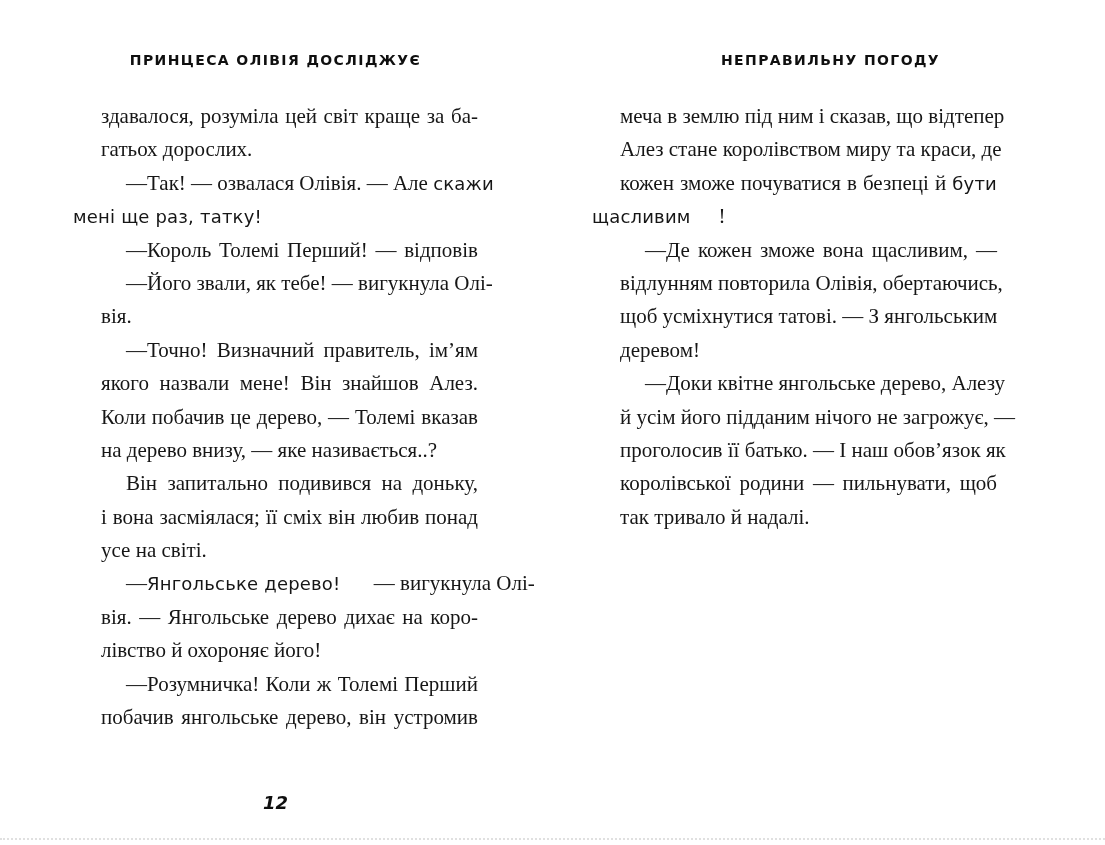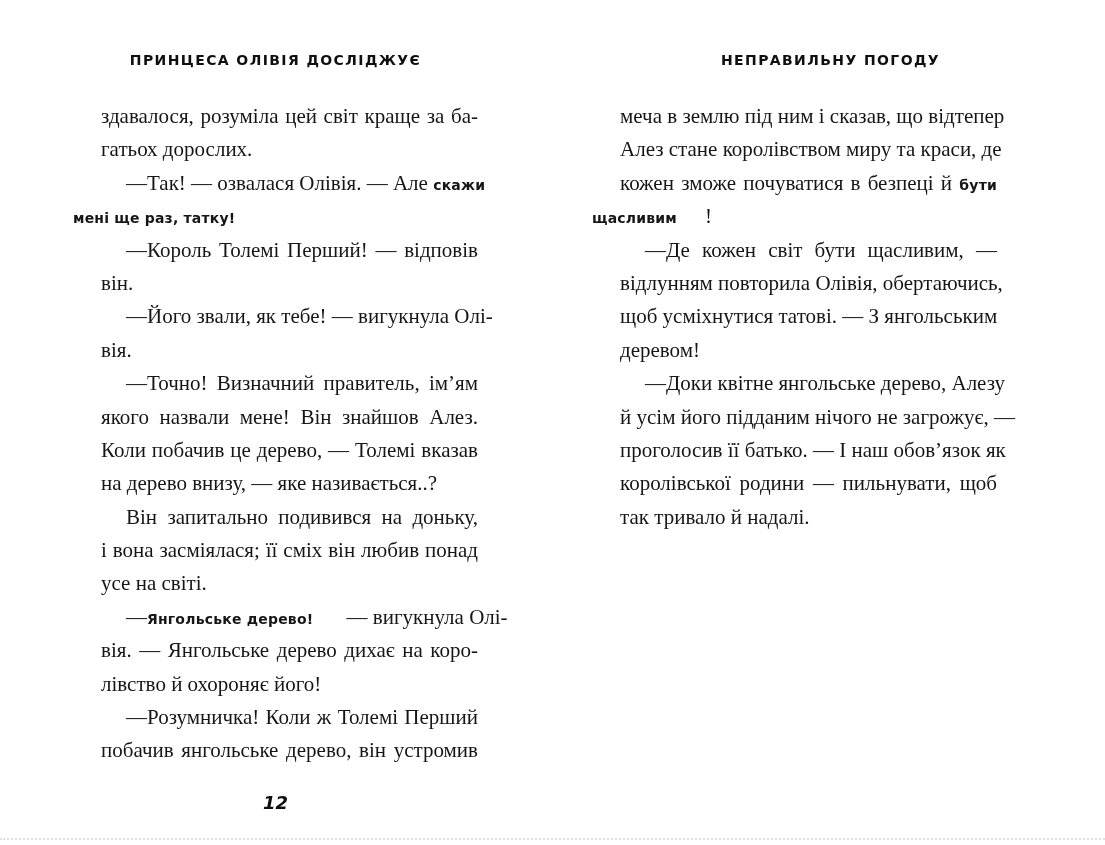--- a/index.html
+++ b/index.html
@@ -46,22 +46,22 @@
     text-align: justify;
     text-align-last: justify;
     white-space: nowrap;
     color: var(--text);
   }
   .line.last { text-align-last: left; }
   .line.indent { text-indent: 25px; }
   .seg-serif { font-family: "Liberation Serif", serif; margin-left: 28px; }
   .seg-display {
     font-family: "DejaVu Sans", sans-serif;
-    font-weight: 700;
-    font-size: 14px;
+    font-weight: 400;
+    font-size: 18px;
     letter-spacing: 0.2px;
   }
   .page-number {
     position: absolute;
     left: 73px;
     top: 792px;
     width: 405px;
     text-align: center;
     font-family: "DejaVu Sans", sans-serif;
     font-weight: 800;
@@ -86,21 +86,20 @@
   <div class="running-header left">ПРИНЦЕСА ОЛІВІЯ ДОСЛІДЖУЄ</div>
 
   <div class="running-header right">НЕПРАВИЛЬНУ ПОГОДУ</div>
 
   <div class="lines left">
       <div class="line"><span class="seg-serif">здавалося, розуміла цей світ краще за ба-</span></div>
       <div class="line last"><span class="seg-serif">гатьох дорослих.</span></div>
       <div class="line indent"><span class="seg-serif">—Так! — озвалася Олівія. — Але </span><span class="seg-display">скажи</span></div>
       <div class="line last"><span class="seg-display">мені ще раз, татку!</span></div>
       <div class="line indent"><span class="seg-serif">—Король Толемі Перший! — відповів</span></div>
-      <div class="line last"><span class="seg-serif">він.</span></div>
       <div class="line indent"><span class="seg-serif">—Його звали, як тебе! — вигукнула Олі-</span></div>
       <div class="line last"><span class="seg-serif">вія.</span></div>
       <div class="line indent"><span class="seg-serif">—Точно! Визначний правитель, ім’ям</span></div>
       <div class="line"><span class="seg-serif">якого назвали мене! Він знайшов Алез.</span></div>
       <div class="line"><span class="seg-serif">Коли побачив це дерево, — Толемі вказав</span></div>
       <div class="line last"><span class="seg-serif">на дерево внизу, — яке називається..?</span></div>
       <div class="line indent"><span class="seg-serif">Він запитально подивився на доньку,</span></div>
       <div class="line"><span class="seg-serif">і вона засміялася; її сміх він любив понад</span></div>
       <div class="line last"><span class="seg-serif">усе на світі.</span></div>
       <div class="line indent"><span class="seg-serif">—</span><span class="seg-display">Янгольське дерево!</span><span class="seg-serif"> — вигукнула Олі-</span></div>
@@ -108,21 +107,21 @@
       <div class="line last"><span class="seg-serif">лівство й охороняє його!</span></div>
       <div class="line indent"><span class="seg-serif">—Розумничка! Коли ж Толемі Перший</span></div>
       <div class="line"><span class="seg-serif">побачив янгольське дерево, він устромив</span></div>
     </div>
 
   <div class="lines right">
       <div class="line"><span class="seg-serif">меча в землю під ним і сказав, що відтепер</span></div>
       <div class="line"><span class="seg-serif">Алез стане королівством миру та краси, де</span></div>
       <div class="line"><span class="seg-serif">кожен зможе почуватися в безпеці й </span><span class="seg-display">бути</span></div>
       <div class="line last"><span class="seg-display">щасливим</span><span class="seg-serif">!</span></div>
-      <div class="line indent"><span class="seg-serif">—Де кожен світ бути щасливим, —</span></div>
+      <div class="line indent"><span class="seg-serif">—Де кожен зможе вона щасливим, —</span></div>
       <div class="line"><span class="seg-serif">відлунням повторила Олівія, обертаючись,</span></div>
       <div class="line"><span class="seg-serif">щоб усміхнутися татові. — З янгольським</span></div>
       <div class="line last"><span class="seg-serif">деревом!</span></div>
       <div class="line indent"><span class="seg-serif">—Доки квітне янгольське дерево, Алезу</span></div>
       <div class="line"><span class="seg-serif">й усім його підданим нічого не загрожує, —</span></div>
       <div class="line"><span class="seg-serif">проголосив її батько. — І наш обов’язок як</span></div>
       <div class="line"><span class="seg-serif">королівської родини — пильнувати, щоб</span></div>
       <div class="line last"><span class="seg-serif">так тривало й надалі.</span></div>
     </div>
 

